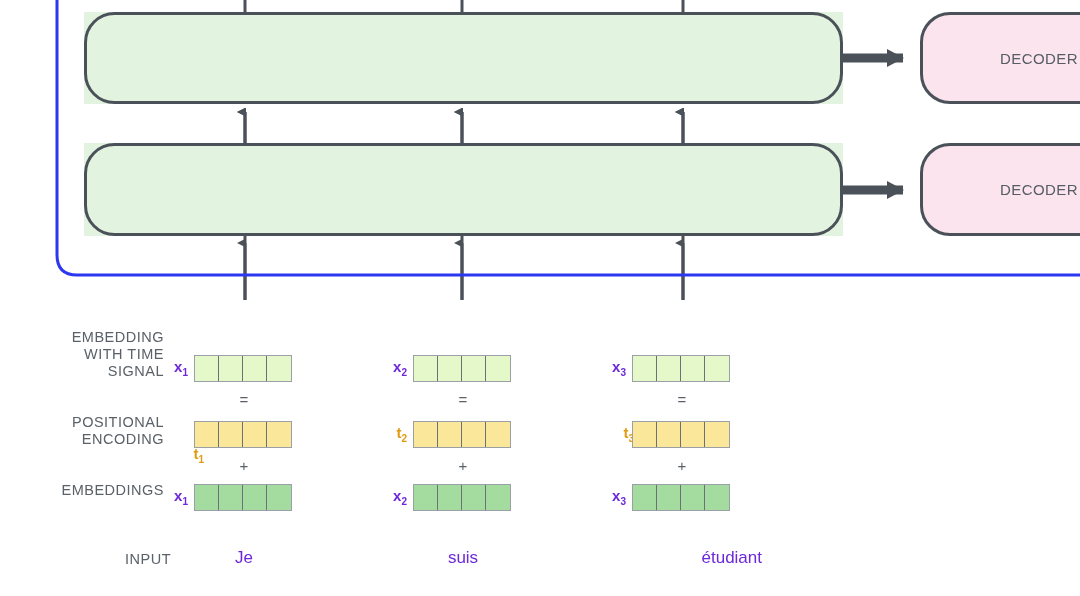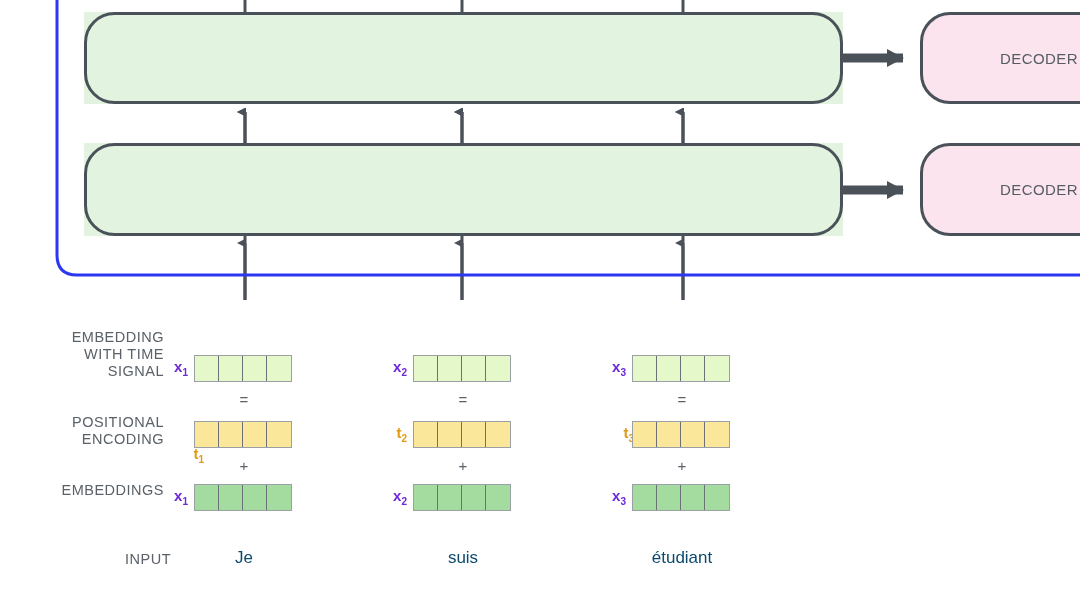--- a/index.html
+++ b/index.html
@@ -25,21 +25,21 @@
   .vec .cell{width:24px;height:25px;box-sizing:border-box;border-right:1px solid #6b7177;}
   .vec .cell:last-child{border-right:none;}
   .v-pale .cell{background:#e4f8c9;}
   .v-yellow .cell{background:#fbe79a;}
   .v-green .cell{background:#a4dca0;}
   .vtag{position:absolute;font-size:15px;font-weight:bold;text-align:right;white-space:nowrap;}
   .vtag sub{font-size:10px;font-weight:bold;}
   .tag-x{color:#6d28d9;}
   .tag-t{color:#e09b12;}
   .op{position:absolute;font-size:15px;color:#5a6168;text-align:center;width:100px;}
-  .word{position:absolute;font-size:17px;color:#0c4a6e;text-align:center;width:160px;}
+  .word{position:absolute;font-size:17px;color:#6d28d9;text-align:center;width:160px;}
   .inputlabel{position:absolute;text-align:right;color:#5a6168;font-size:14.5px;letter-spacing:.5px;}
 </style>
 </head>
 <body>
 
 <div class="stage">
 
   <div class="block enc" style="left:84px;top:12px;width:759px;height:92px;">
     <span class="blabel">ENCODER #1</span>
   </div>
@@ -214,15 +214,15 @@
   <div class="vtag tag-x" style="left:588px;top:487px;width:38px;">
     <span>x</span><sub>3</sub>
   </div>
   <div class="vec v-green" style="left:632px;top:484px;">
     <div class="cell"></div>
     <div class="cell"></div>
     <div class="cell"></div>
     <div class="cell"></div>
   </div>
 
-  <div class="word" style="left:602px;top:548px;">étudiant</div>
+  <div class="word" style="left:602px;top:548px;text-align:right;">étudiant</div>
 
 </div>
 
 </body></html>

